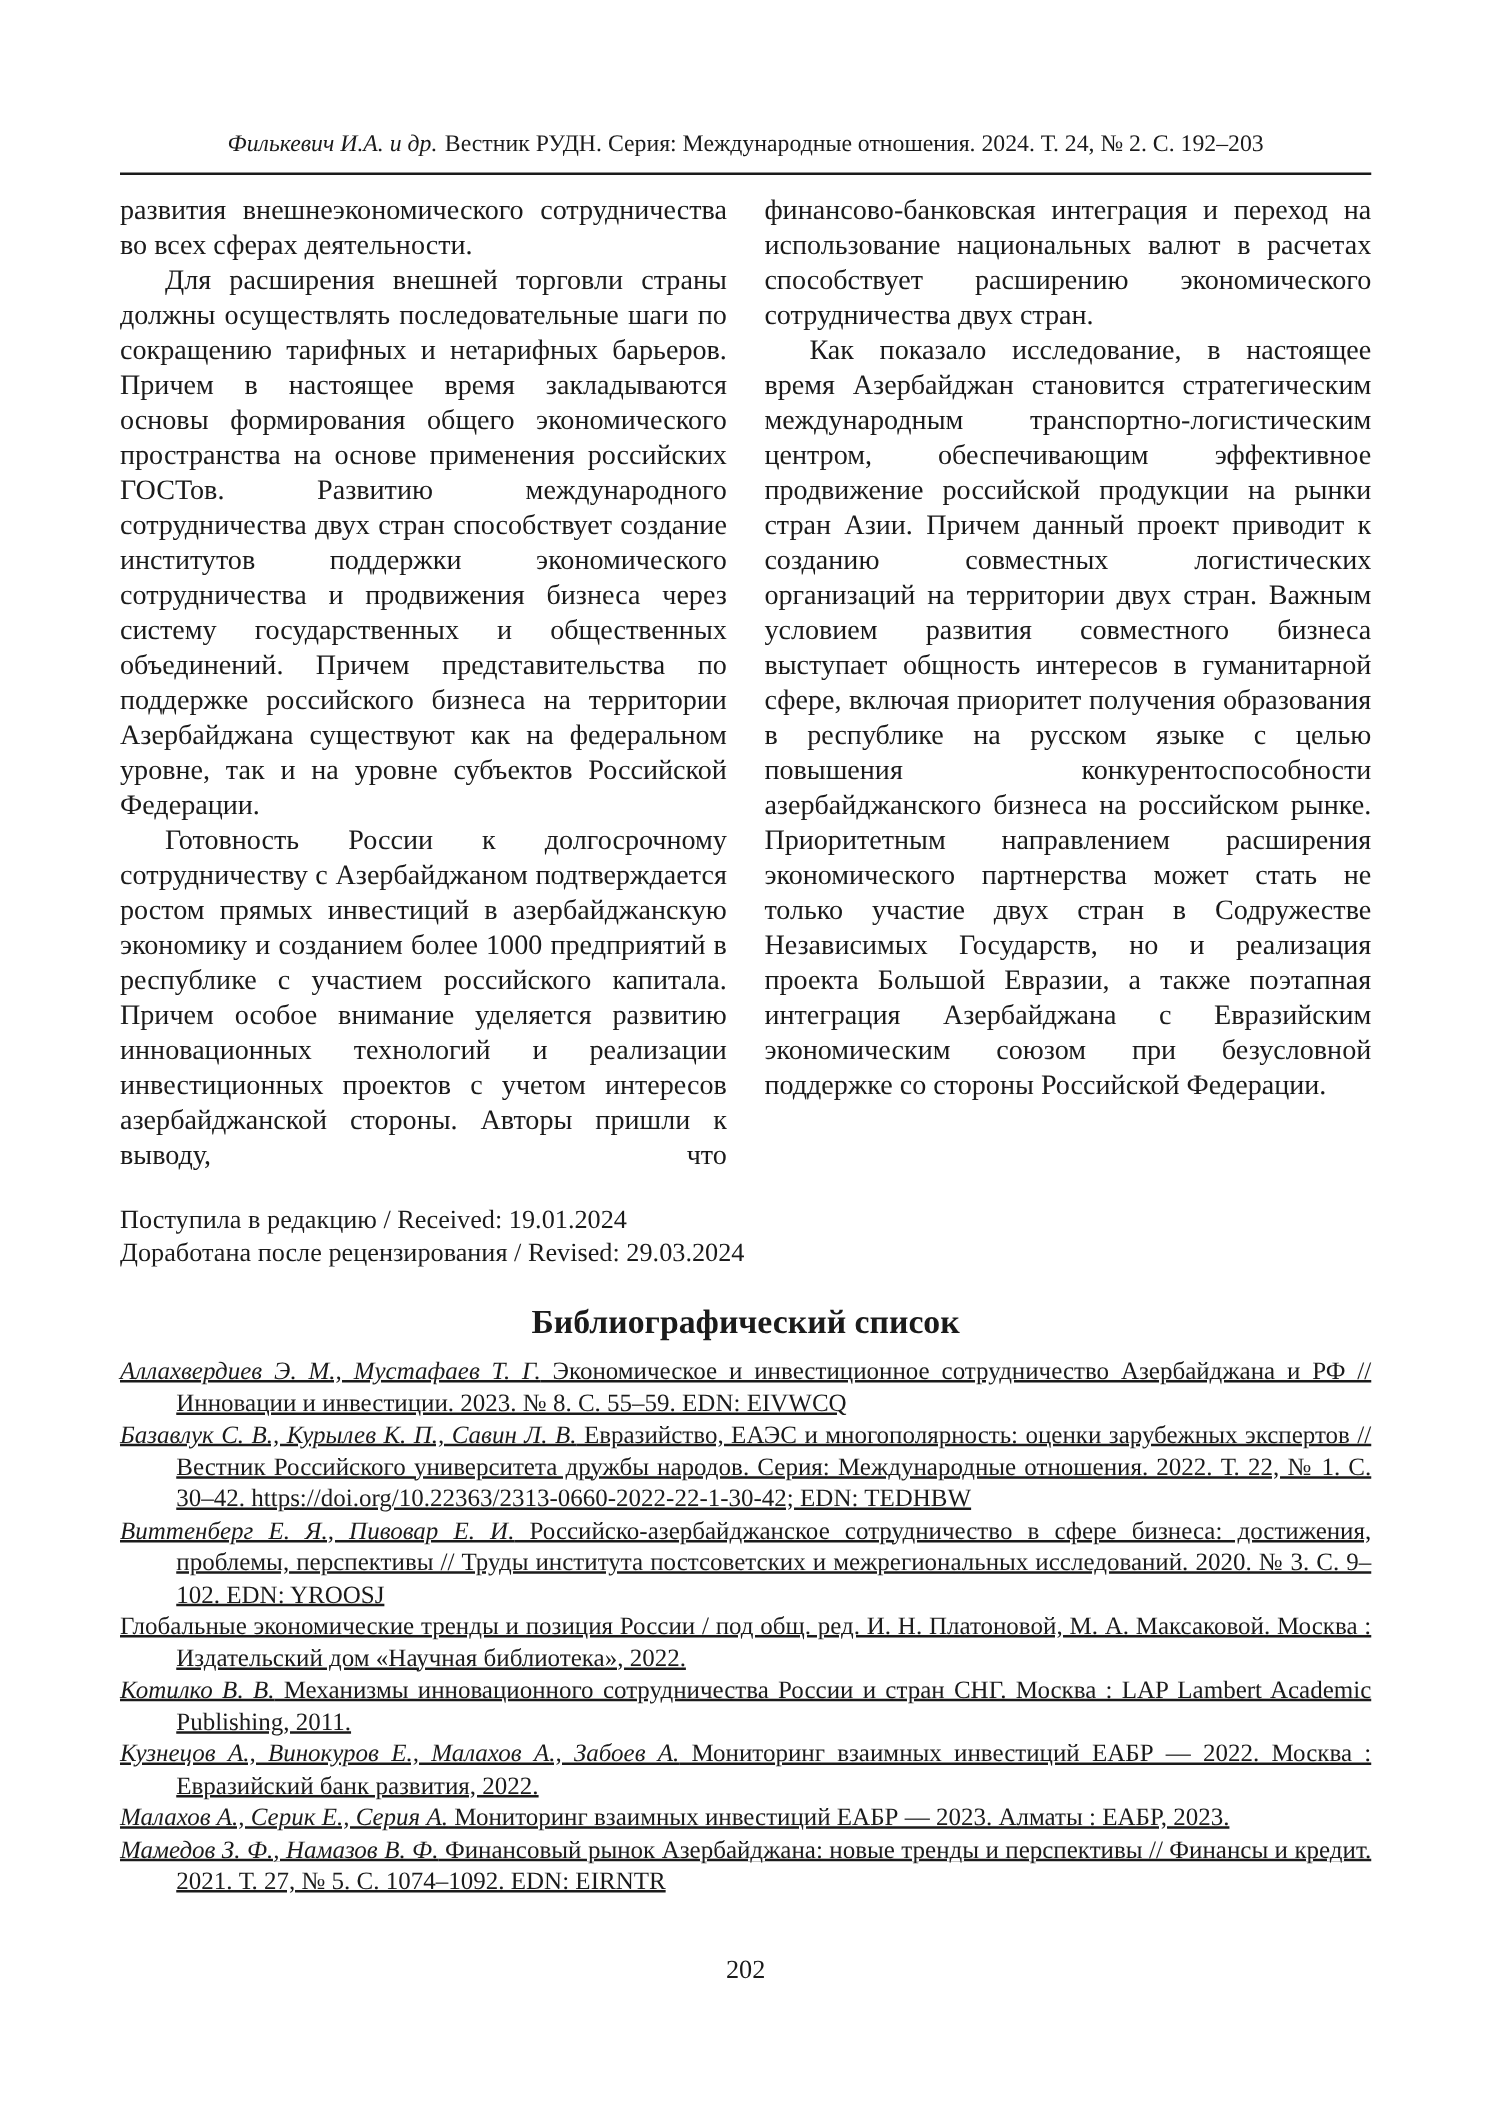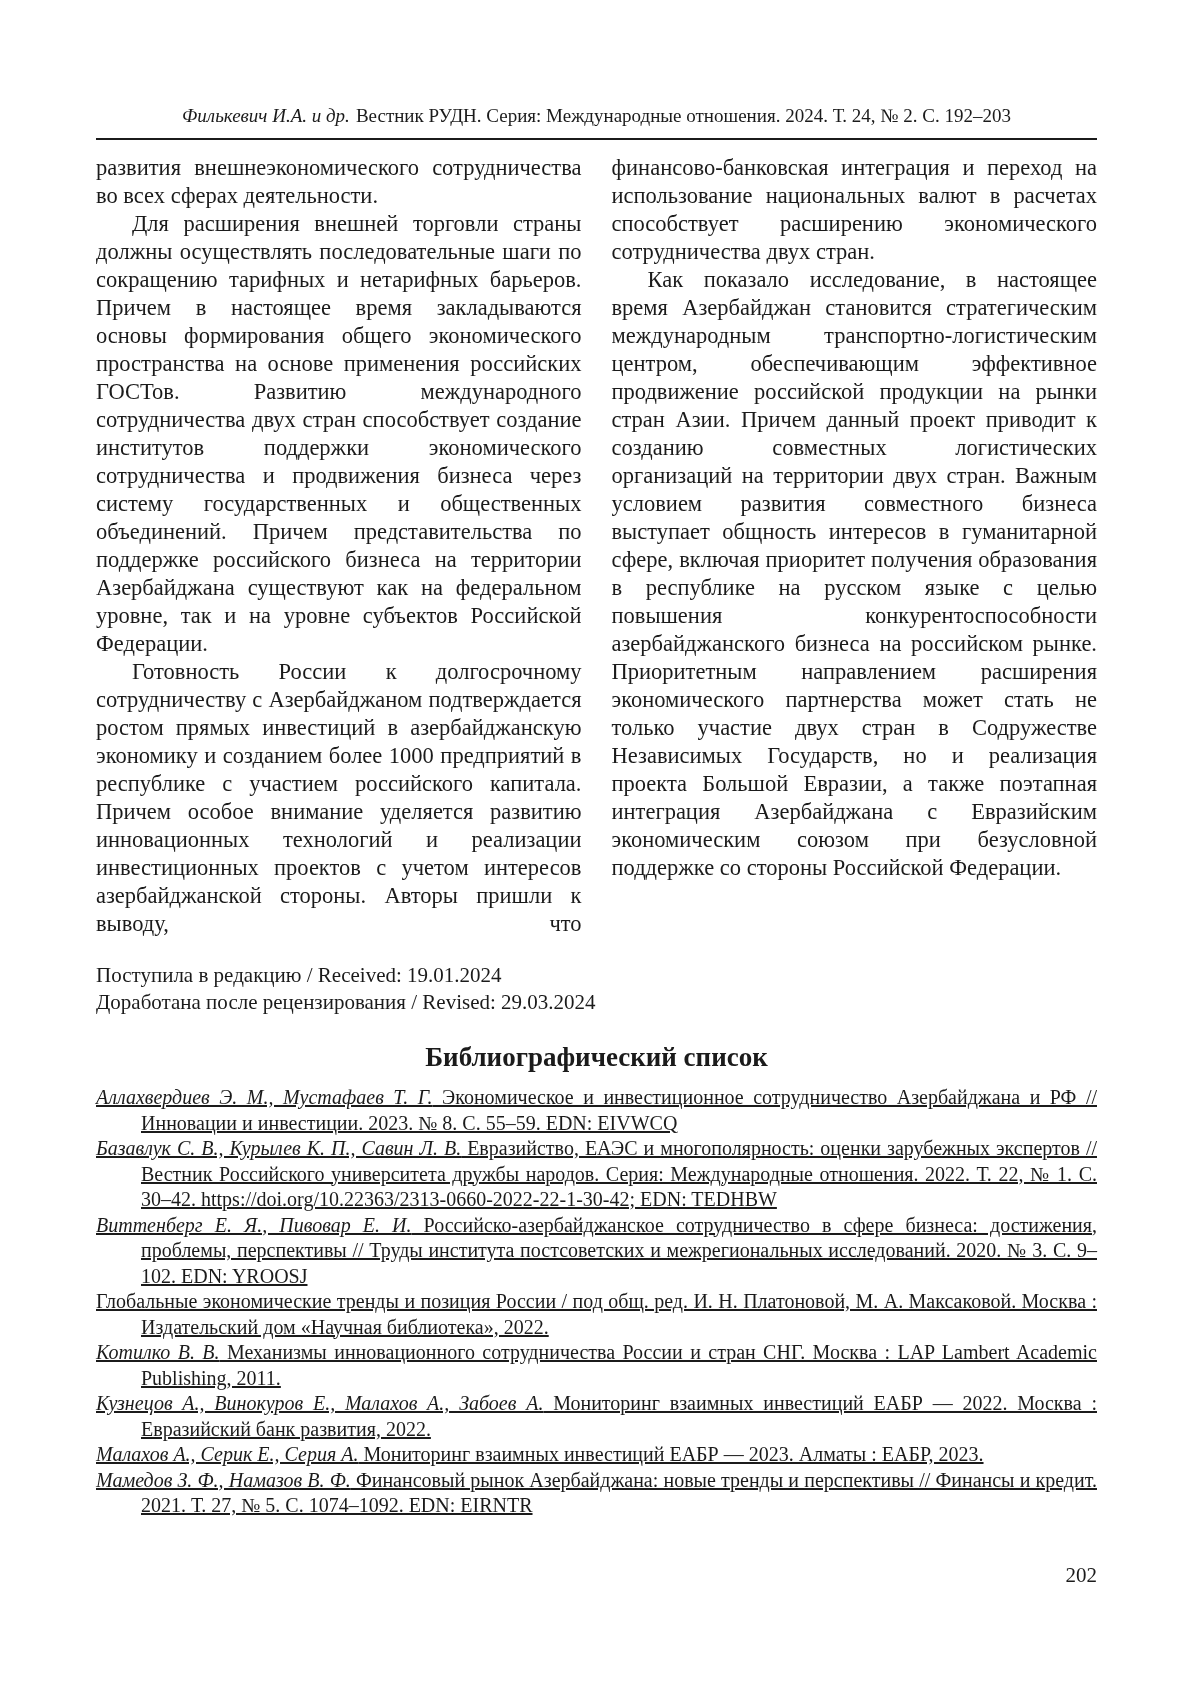--- a/index.html
+++ b/index.html
@@ -73,21 +73,21 @@
     text-indent: -45px;
     text-decoration: underline;
   }
   .bib-entry .authors { font-style: italic; }
   .page-footer {
     position: absolute;
     left: 96px;
     right: 103px;
     bottom: 110px;
     display: flex;
-    justify-content: flex-end;
+    justify-content: center;
     font-size: 21px;
     line-height: 26px;
   }
 </style>
 </head>
 <body>
 
 <div class="page">
 
   <div class="running-header">

